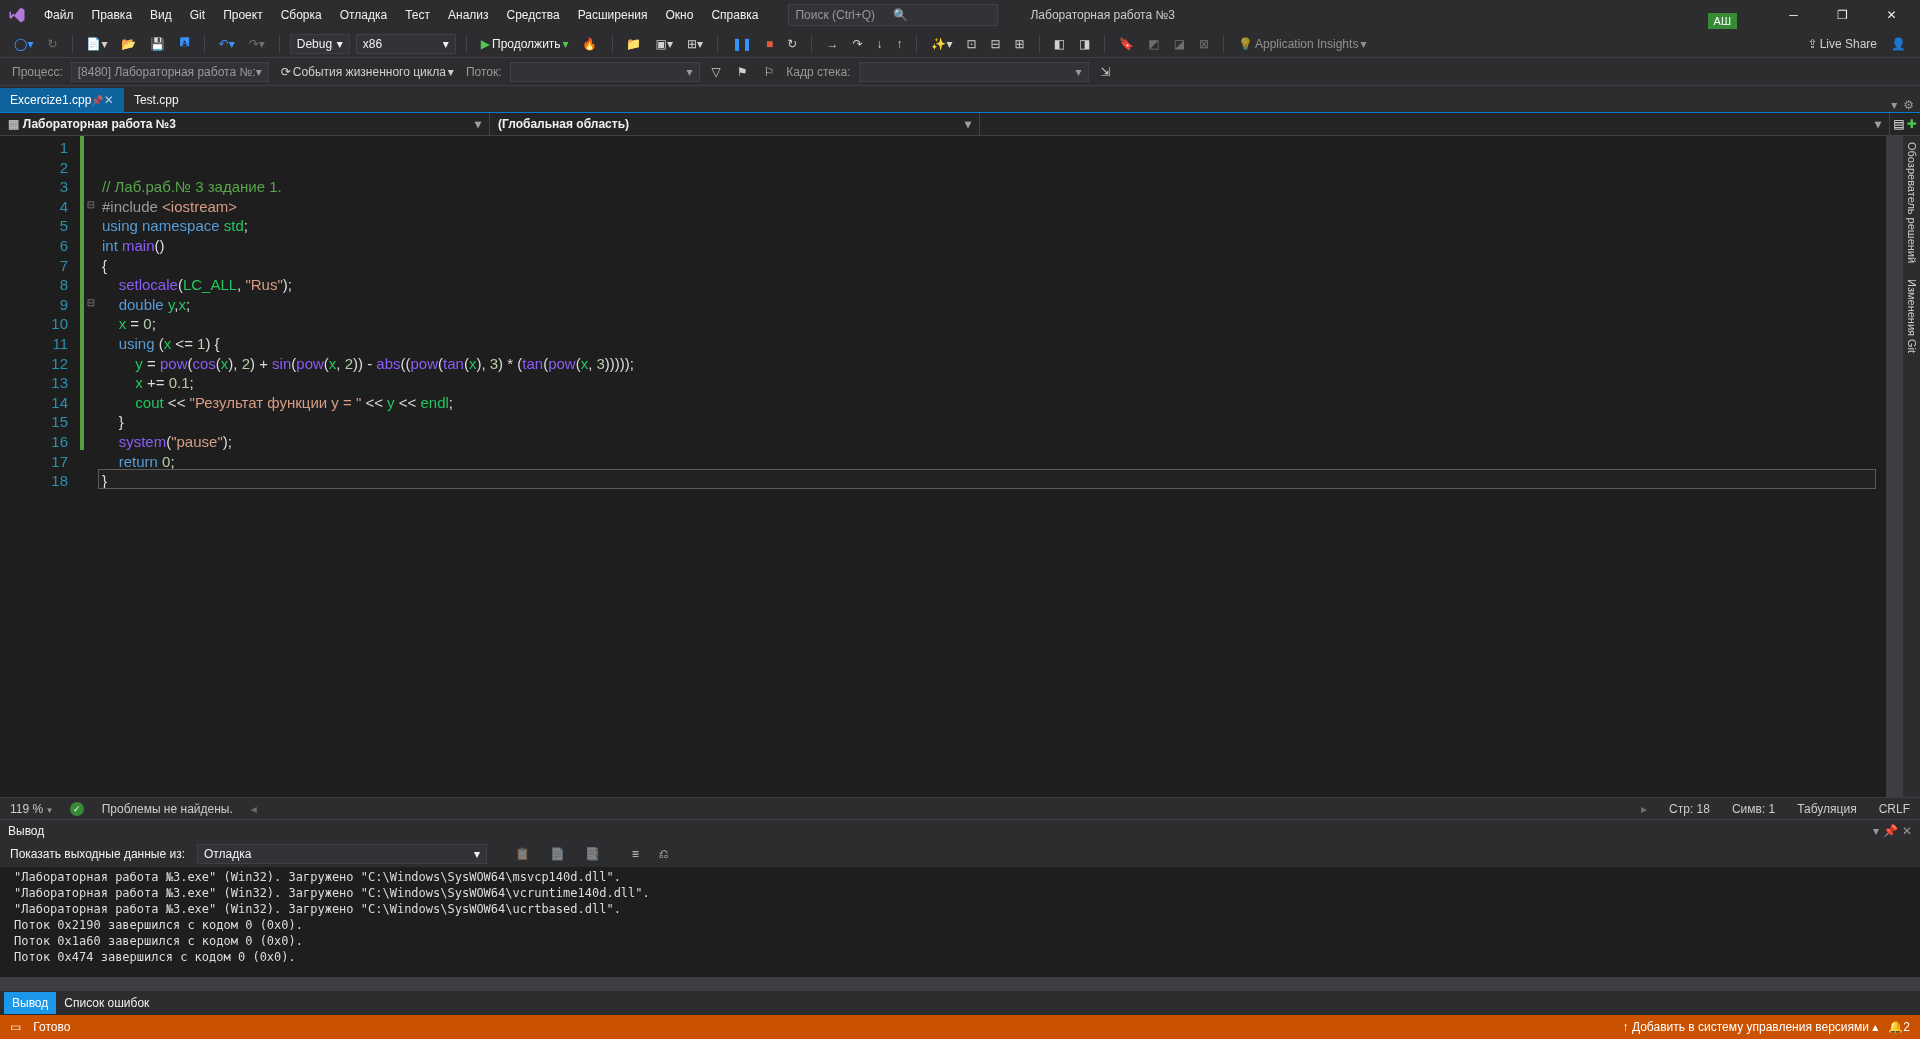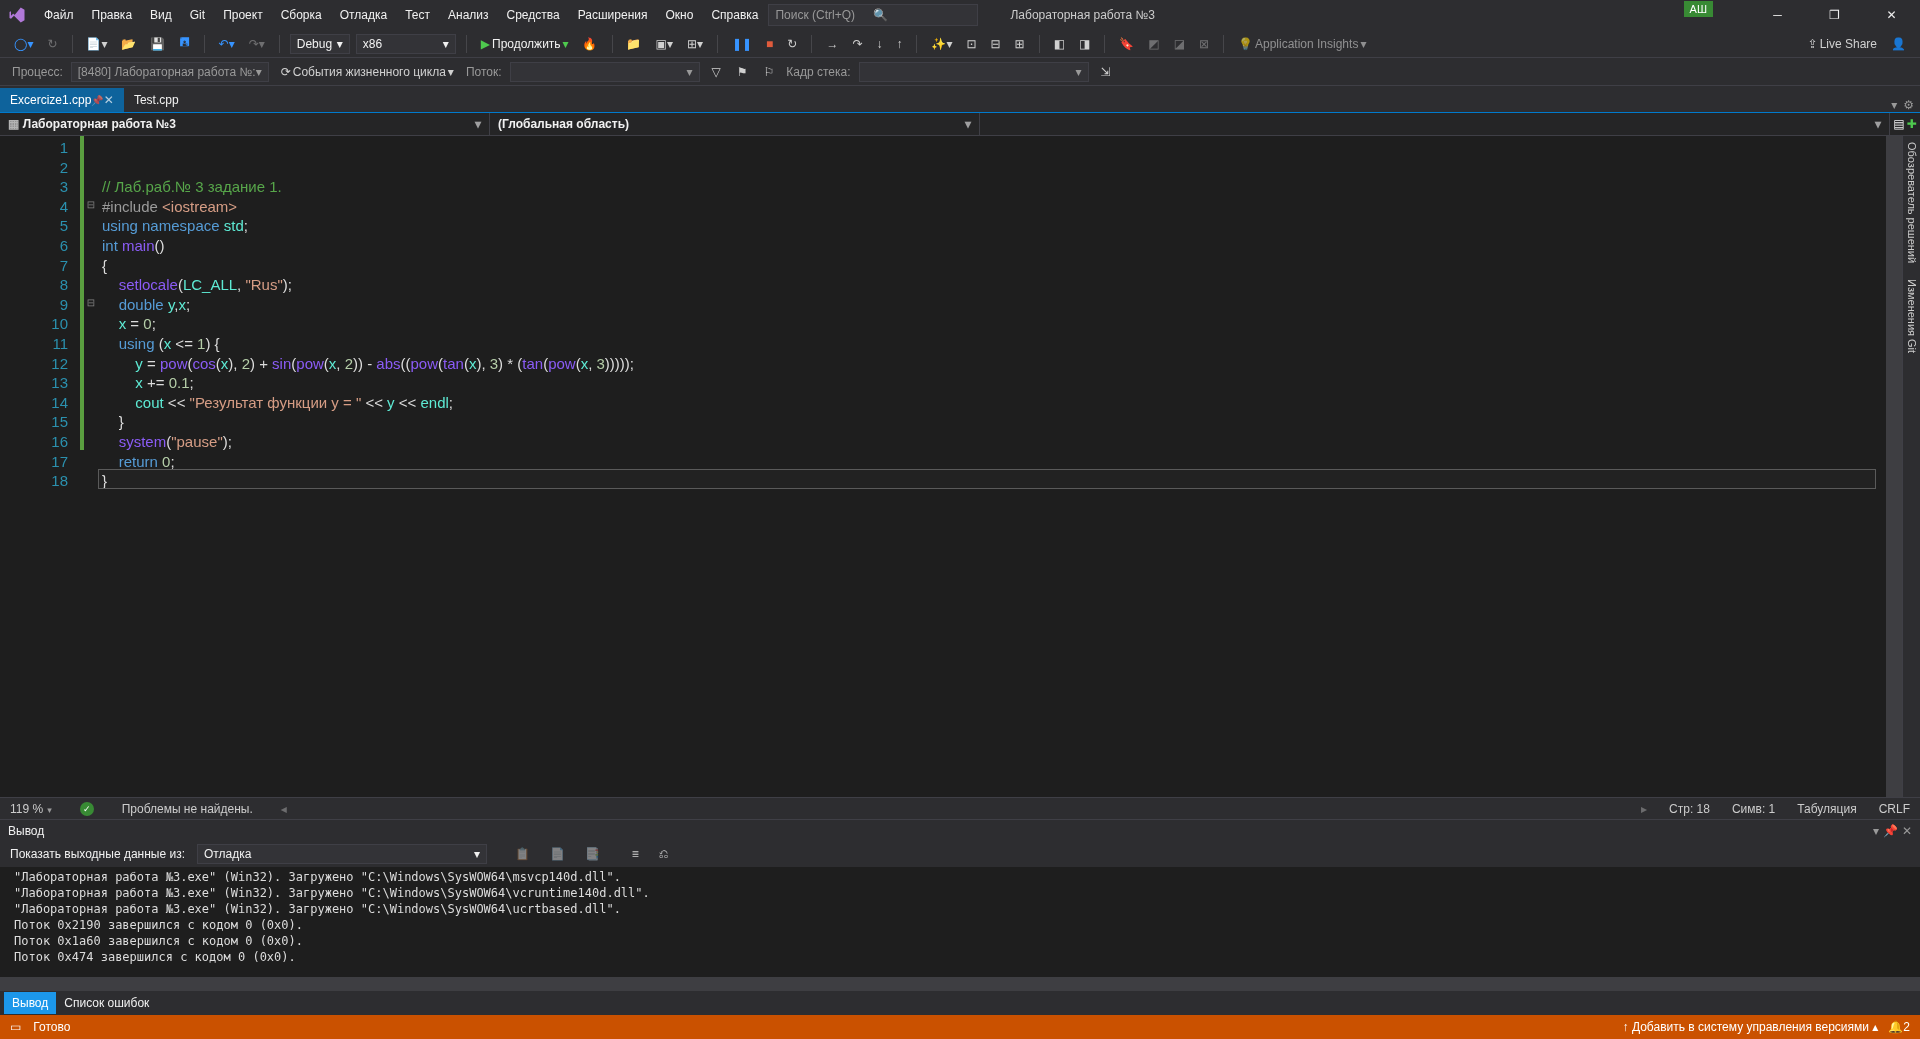--- a/index.html
+++ b/index.html
@@ -1,23 +1,23 @@
 <!DOCTYPE html>
 <html><head>
 <meta charset="utf-8">
 <style>
 * { margin: 0; padding: 0; box-sizing: border-box; font-family: "Segoe UI", sans-serif; }
 body { background: #2d2d30; color: #f1f1f1; font-size: 12px; overflow: hidden; width: 1920px; height: 1039px; display: flex; flex-direction: column; }
 .menubar { height: 30px; background: #2d2d30; display: flex; align-items: center; padding: 0 6px; gap: 2px; }
 .vs-logo { width: 22px; height: 22px; margin-right: 6px; display:flex; align-items:center; justify-content:center;}
 .menu-item { padding: 4px 8px; cursor: pointer; }
-.search-box { width: 210px; height: 22px; background: #333337; border: 1px solid #3f3f46; display: flex; align-items: center; padding: 0 6px; color: #999; }
+.search-box { margin-left: 20px; width: 210px; height: 22px; background: #333337; border: 1px solid #3f3f46; display: flex; align-items: center; padding: 0 6px; color: #999; }
 .search-box span { flex: 1; }
 .title { margin-left: 30px; color: #ccc; }
-.win-controls { margin-left: auto; display: flex; align-items: flex-start; gap: 12px; }
+.win-controls { margin-left: auto; display: flex; align-items: flex-end; gap: 4px; }
 .user-badge { background: #388a34; color: #fff; padding: 2px 6px; font-size: 11px; margin-right: 30px;}
 .win-btn { width: 45px; height: 28px; display: flex; align-items: center; justify-content: center; cursor:pointer;}
 .toolbar { height: 28px; background: #2d2d30; border-bottom: 1px solid #3f3f46; display: flex; align-items: center; padding: 0 10px; gap: 6px; font-size: 12px;}
 .toolbar .sep { width: 1px; height: 18px; background: #46464a; margin: 0 4px; }
 .tb-btn { padding: 2px 4px; cursor: pointer; color: #d0d0d0; display:flex; align-items:center; gap:2px;}
 .tb-combo { background: #333337; border: 1px solid #3f3f46; padding: 2px 6px; min-width: 60px; font-size:12px; display:flex; align-items:center; justify-content:space-between;}
 .tb-combo.wide{min-width:100px;}
 .play { color: #4ec94e; }
 .toolbar2 { height: 28px; background: #2d2d30; border-bottom: 1px solid #3f3f46; display: flex; align-items: center; padding: 0 12px; gap: 8px; font-size: 12px; color:#999;}
 .tabs { height: 26px; background: #2d2d30; display: flex; align-items: flex-end; }
@@ -41,24 +41,24 @@
 .fold-gutter .fg{height:19.6px; display:flex; align-items:center; justify-content:center; color:#808080; font-size:10px;}
 .code { flex: 1; padding: 2px 0 0 4px; white-space: pre; line-height: 19.6px; color: #dcdcdc; overflow:hidden; position:relative;}
 .code .cursor-line{position:absolute; left:0; right:10px; height:19.6px; border:1px solid #5a5a5a; background:rgba(255,255,255,0.02);}
 .c-comment { color: #57a64a; }
 .c-keyword { color: #569cd6; }
 .c-preproc { color: #9b9b9b; }
 .c-string { color: #d69d85; }
 .c-number { color: #b5cea8; }
 .c-type { color: #569cd6; }
 .c-func { color: #8b5cf6; }
-.c-var { color: #5eead4; }
+.c-var { color: #22c55e; }
 .right-rail{width:18px; background:#2d2d30; border-left:1px solid #3f3f46; writing-mode:vertical-rl; text-orientation:mixed; font-size:11px; padding:6px 2px; color:#ccc; display:flex; gap:16px;}
 .editor-scroll{width:16px; background:#3e3e42;}
-.editor-status { height: 22px; background: #2d2d30; border-top: 1px solid #3f3f46; display: flex; align-items: center; padding: 0 10px; gap: 28px; font-size: 12px; color: #ccc;}
+.editor-status { height: 22px; background: #2d2d30; border-top: 1px solid #3f3f46; display: flex; align-items: center; padding: 0 10px; gap: 18px; font-size: 12px; color: #ccc;}
 .editor-status .right { margin-left: auto; display:flex; gap:22px;}
 .check-ok{width:14px;height:14px;border-radius:50%;background:#388a34;display:inline-flex;align-items:center;justify-content:center;color:#fff;font-size:9px;}
 .output-hdr { height: 22px; background: #2d2d30; border-top:1px solid #3f3f46; display: flex; align-items: center; padding: 0 8px; font-size:12px;}
 .output-hdr .right{margin-left:auto; display:flex; gap:4px; color:#999;}
 .output-tb { height: 26px; background: #2d2d30; display: flex; align-items: center; padding: 0 10px; gap: 12px; font-size:12px;}
 .output-body { flex: 0 0 110px; background: #1e1e1e; font-family: Consolas, monospace; font-size: 12px; padding: 2px 14px; color: #dcdcdc; white-space: pre; overflow:hidden; line-height:16px;}
 .output-scroll-h{height:14px; background:#3e3e42;}
 .bottom-tabs { height: 24px; background: #2d2d30; display: flex; align-items: center; padding: 0 4px; font-size: 12px;}
 .bottom-tab { padding: 4px 8px; cursor: pointer;}
 .bottom-tab.active { background: #1c97ea; color: #fff;}

